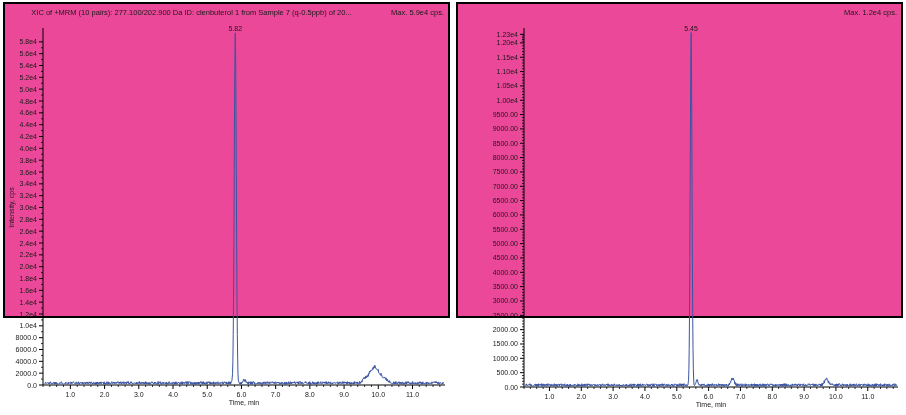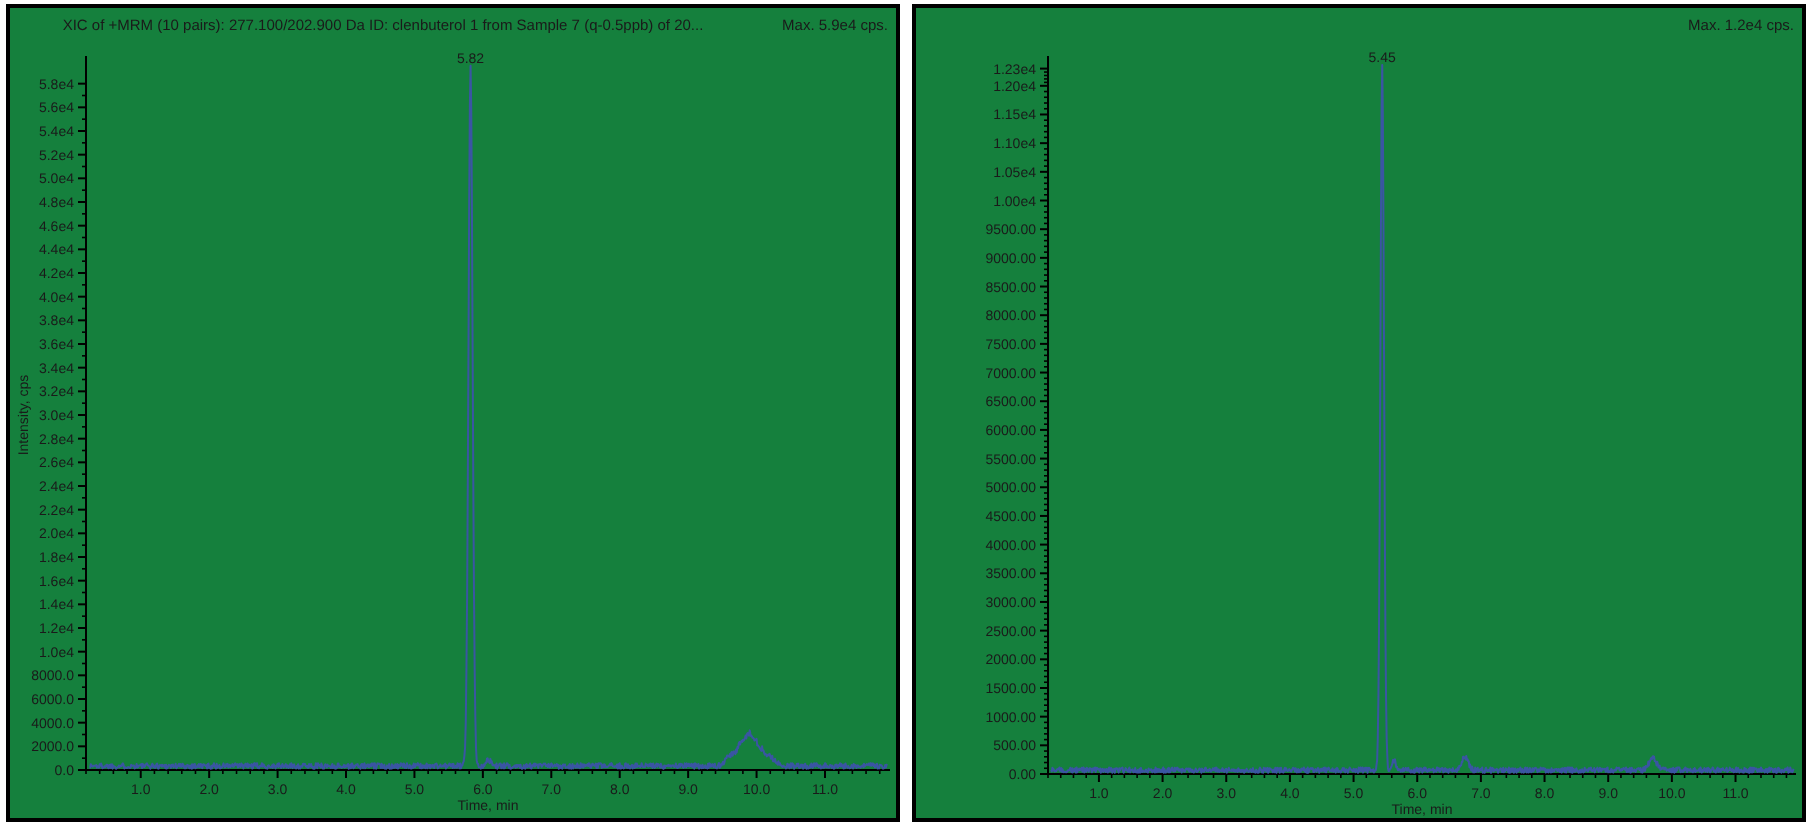--- a/index.html
+++ b/index.html
@@ -1,22 +1,22 @@
 <!DOCTYPE html>
 <html><head>
 <meta charset="utf-8">
 <style>
   html,body{margin:0;padding:0;}
   body{
     width:906px;height:415px;background:#ffffff;position:relative;overflow:hidden;
     font-family:"Liberation Sans", sans-serif;
   }
   .panel{
-    position:absolute;top:2px;width:447px;height:409px;
-    border:2px solid #000;background:#15803d;box-sizing:border-box;
+    position:absolute;top:2px;width:447px;height:316px;
+    border:2px solid #000;background:#ec4899;box-sizing:border-box;
   }
   #panel-left{left:3px;}
   #panel-right{left:456px;}
   .panel-title{
     position:absolute;top:4px;left:26px;right:96px;text-align:center;
     font-size:7.5px;line-height:10px;color:#1a1a1a;white-space:nowrap;overflow:hidden;
   }
   .max-label{
     position:absolute;top:4px;right:4px;font-size:7.5px;line-height:10px;
     color:#1a1a1a;white-space:nowrap;padding-left:20px;

